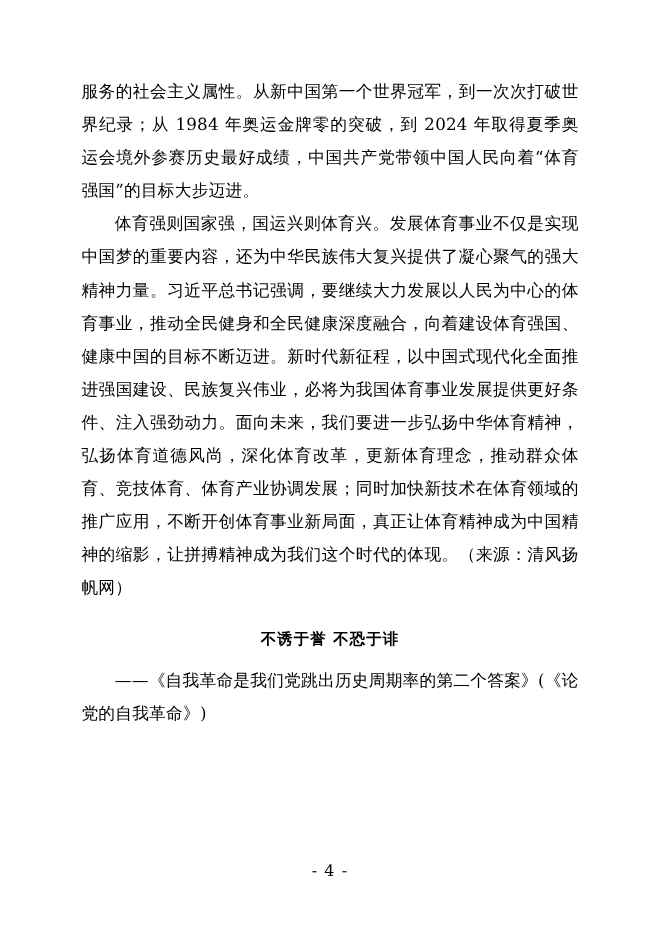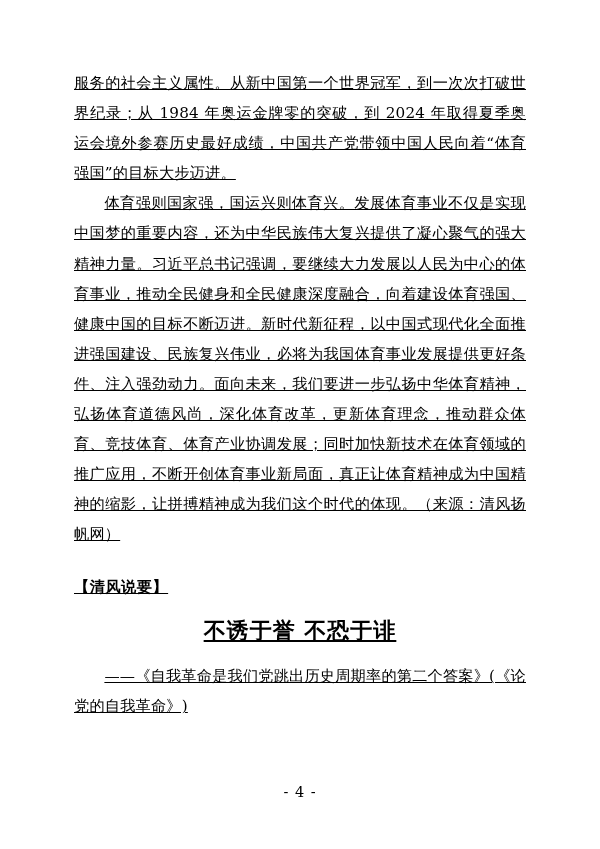--- a/index.html
+++ b/index.html
@@ -16,21 +16,20 @@
     overflow: hidden;
   }
   .page {
     position: absolute;
     left: 0;
     top: 0;
     width: 600px;
     height: 849px;
     box-sizing: border-box;
     padding: 68px 74px 0 74px;
-    text-decoration: underline;
   }
   .body-text {
     font-size: 15.2px;
     line-height: 1.98;
     text-align: justify;
     text-justify: inter-ideograph;
     letter-spacing: 0.2px;
   }
   .body-text p {
     margin: 0;
@@ -40,24 +39,24 @@
   }
   .section-head {
     font-size: 15.2px;
     line-height: 1.98;
     margin-top: 22px;
     font-weight: bold;
     letter-spacing: 0.5px;
   }
   .article-title {
     text-align: center;
-    font-size: 22px;
+    font-size: 14px;
     font-weight: bold;
     line-height: 1.9;
-    margin-top: 8px;
+    margin-top: 18px;
     margin-bottom: 10px;
     letter-spacing: 1px;
   }
   .page-number {
     position: absolute;
     left: 0;
     right: 0;
     bottom: 49px;
     text-align: center;
     font-size: 14.5px;
@@ -68,21 +67,20 @@
 </head>
 <body>
 
 <div class="page">
 
   <div class="body-text">
     <p>服务的社会主义属性。从新中国第一个世界冠军，到一次次打破世界纪录；从 1984 年奥运金牌零的突破，到 2024 年取得夏季奥运会境外参赛历史最好成绩，中国共产党带领中国人民向着“体育强国”的目标大步迈进。</p>
     <p class="indent2">体育强则国家强，国运兴则体育兴。发展体育事业不仅是实现中国梦的重要内容，还为中华民族伟大复兴提供了凝心聚气的强大精神力量。习近平总书记强调，要继续大力发展以人民为中心的体育事业，推动全民健身和全民健康深度融合，向着建设体育强国、健康中国的目标不断迈进。新时代新征程，以中国式现代化全面推进强国建设、民族复兴伟业，必将为我国体育事业发展提供更好条件、注入强劲动力。面向未来，我们要进一步弘扬中华体育精神，弘扬体育道德风尚，深化体育改革，更新体育理念，推动群众体育、竞技体育、体育产业协调发展；同时加快新技术在体育领域的推广应用，不断开创体育事业新局面，真正让体育精神成为中国精神的缩影，让拼搏精神成为我们这个时代的体现。（来源：清风扬帆网）</p>
   </div>
 
-  <div class="section-head">【清风说要】</div>
 
   <div class="article-title">不诱于誉 不恐于诽</div>
 
   <div class="body-text">
     <p class="indent2">——《自我革命是我们党跳出历史周期率的第二个答案》(《论党的自我革命》)</p>
 
   </div>
 
   <div class="page-number">- 4 -</div>
 

